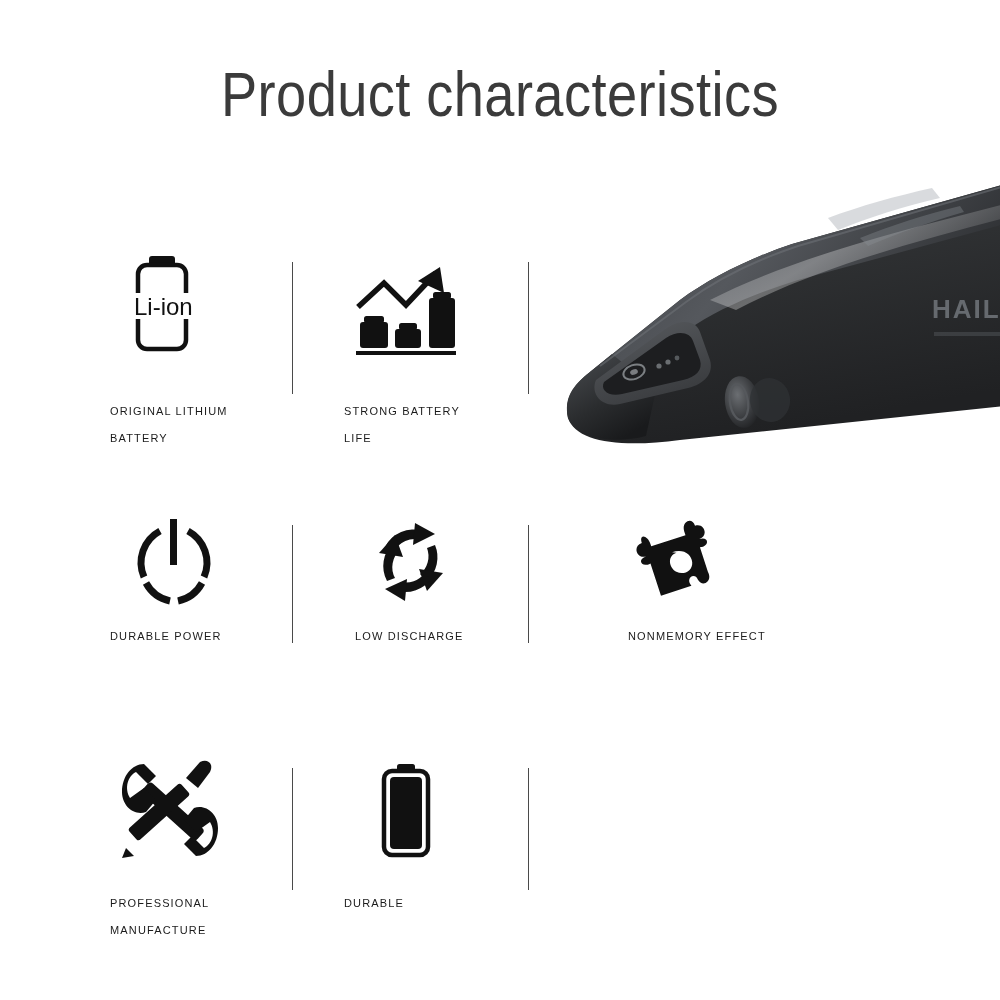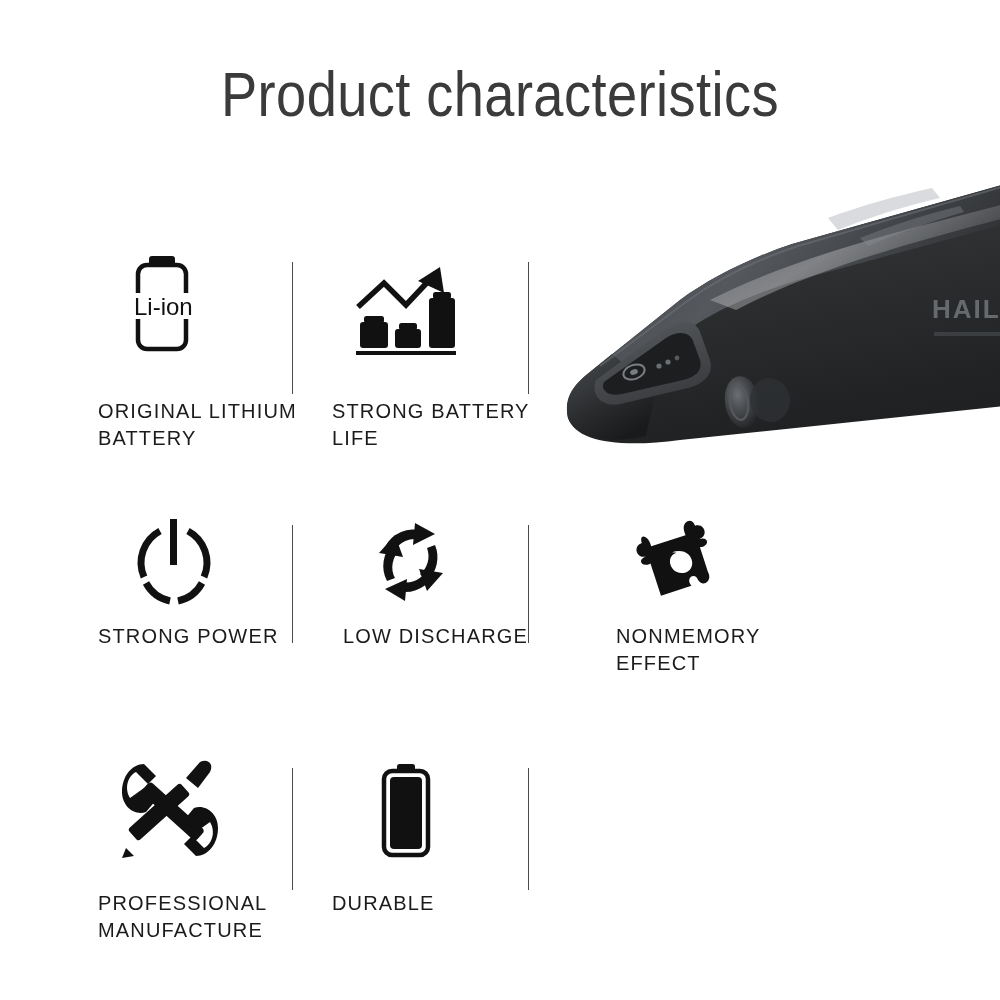--- a/index.html
+++ b/index.html
@@ -45,22 +45,22 @@
   .feature-cell {
     position: absolute;
   }
   .feature-icon {
     position: absolute;
     left: 0;
     top: 0;
   }
   .feature-label {
     position: absolute;
-    left: 0;
-    font-size: 20px;
+    left: 12px;
+    font-size: 11px;
     letter-spacing: 1.15px;
     line-height: 27px;
     color: #1b1b1b;
     font-weight: 400;
     white-space: pre-line;
     font-family: "Liberation Sans", sans-serif;
   }
 
   
   .row1 { top: 255px; }
@@ -226,21 +226,21 @@
       <svg class="icon-svg" width="88" height="92" viewBox="0 0 88 92" xmlns="http://www.w3.org/2000/svg">
 
         <path d="M30,16 A36,36 0 0 0 14,62" fill="none" stroke="#111111" stroke-width="7" stroke-linecap="butt"></path>
         <path d="M58,16 A36,36 0 0 1 74,62" fill="none" stroke="#111111" stroke-width="7" stroke-linecap="butt"></path>
         <path d="M16,68 A36,36 0 0 0 40,86" fill="none" stroke="#111111" stroke-width="7" stroke-linecap="butt"></path>
         <path d="M72,68 A36,36 0 0 1 48,86" fill="none" stroke="#111111" stroke-width="7" stroke-linecap="butt"></path>
 
         <rect x="40" y="4" width="7" height="46" fill="#111111"></rect>
       </svg>
     </div>
-    <div class="feature-label" style="top:108px;">STRONG POWER</div>
+    <div class="feature-label" style="top:108px;">DURABLE POWER</div>
   </div>
 
   <div class="feature-cell row2 col2" style="width:200px;height:160px;margin-left:11px;">
     <div class="feature-icon" style="left:22px;top:2px;">
       <svg class="icon-svg" width="92" height="90" viewBox="0 0 92 90" xmlns="http://www.w3.org/2000/svg">
         <g fill="#111111">
 
           <path d="M20,30 A32,32 0 0 1 58,14 L56,23 A23,23 0 0 0 29,35 Z"></path>
           <polygon points="50,6 70,17 48,28"></polygon>
 

